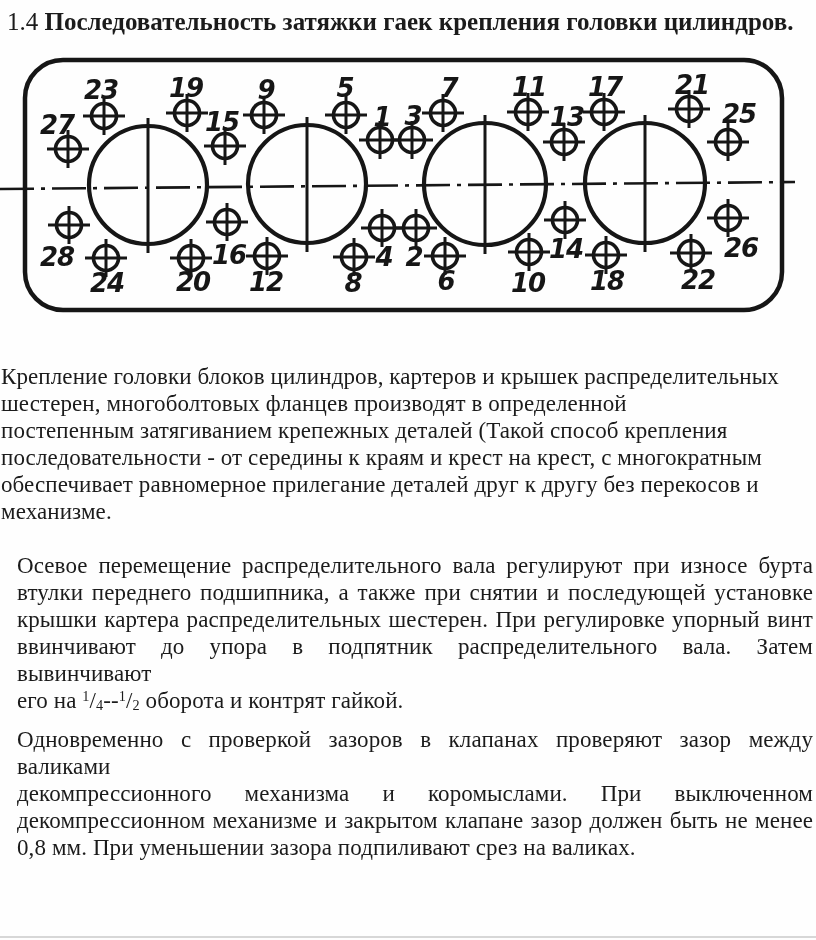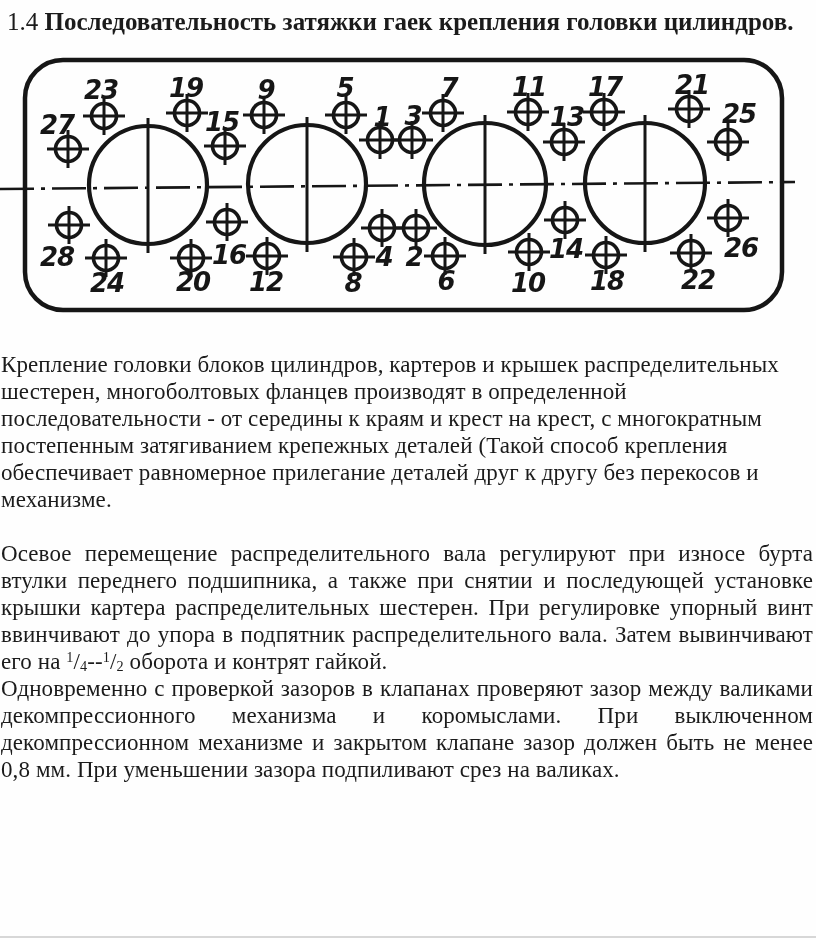--- a/index.html
+++ b/index.html
@@ -9,22 +9,22 @@
     font-family:"Liberation Serif","DejaVu Serif",serif;
   }
   .page-title{
     position:absolute;top:5px;left:7px;width:812px;
     font-size:25px;line-height:34px;white-space:nowrap;
   }
   .page-title .t-num{font-weight:normal;}
   .page-title .t-main{font-weight:bold;}
   #diagram{position:absolute;top:50px;left:0;width:816px;height:278px;}
   #textblock{position:absolute;top:351px;left:1px;width:812px;}
-  .para{margin:0 0 27px 0;}
-  .para.tight{margin-bottom:0;}
+  .para{margin:12px 0 27px 0;}
+  .para.tight{margin-bottom:0;padding-left:16px;}
   .line{
     font-size:23px;line-height:27px;white-space:nowrap;
     letter-spacing:0.1px;
   }
   .line.justify{
     white-space:normal;text-align:justify;text-align-last:justify;
   }
   .line sup{font-size:0.62em;vertical-align:0.5em;line-height:0;}
   .line sub{font-size:0.62em;vertical-align:-0.12em;line-height:0;}
   .bottom-rule{
@@ -225,22 +225,22 @@
       <line x1="48" y1="175" x2="90" y2="175" stroke="#161616" stroke-width="3"></line>
       <line x1="69" y1="156" x2="69" y2="194" stroke="#161616" stroke-width="3"></line>
       <text x="57" y="216" fill="#161616" text-anchor="middle" font-family="&quot;DejaVu Sans&quot;, sans-serif" font-size="26" font-style="italic" font-weight="bold" letter-spacing="-1">28</text>
     </g>
   </svg>
 
 <div id="textblock">
   <div class="para">
       <div class="line">Крепление головки блоков цилиндров, картеров и крышек распределительных</div>
       <div class="line">шестерен, многоболтовых фланцев производят в определенной</div>
+      <div class="line">постепенным затягиванием крепежных деталей (Такой способ крепления</div>
       <div class="line">последовательности - от середины к краям и крест на крест, с многократным</div>
-      <div class="line">постепенным затягиванием крепежных деталей (Такой способ крепления</div>
       <div class="line">обеспечивает равномерное прилегание деталей друг к другу без перекосов и</div>
       <div class="line">механизме.</div>
     </div>
   <div class="para tight">
       <div class="line justify">Осевое перемещение распределительного вала регулируют при износе бурта</div>
       <div class="line justify">втулки переднего подшипника, а также при снятии и последующей установке</div>
       <div class="line justify">крышки картера распределительных шестерен. При регулировке упорный винт</div>
       <div class="line justify">ввинчивают до упора в подпятник распределительного вала. Затем вывинчивают</div>
       <div class="line"><span>его на </span><sup>1</sup><span>/</span><sub>4</sub><span>--</span><sup>1</sup><span>/</span><sub>2</sub><span> оборота и контрят гайкой.</span></div>
     </div>

